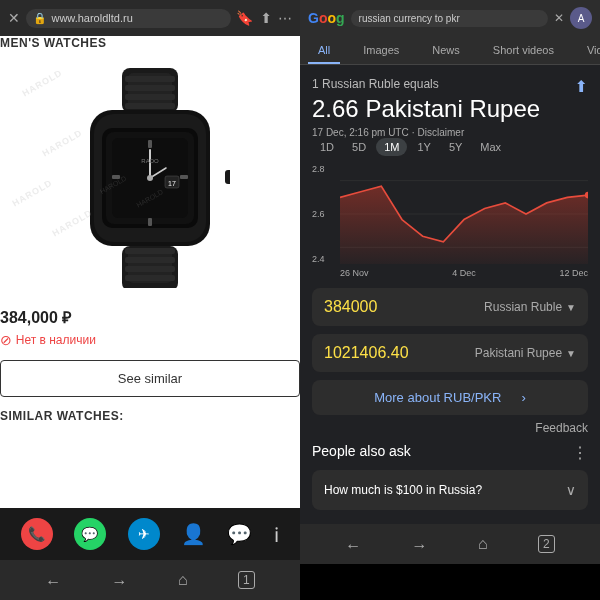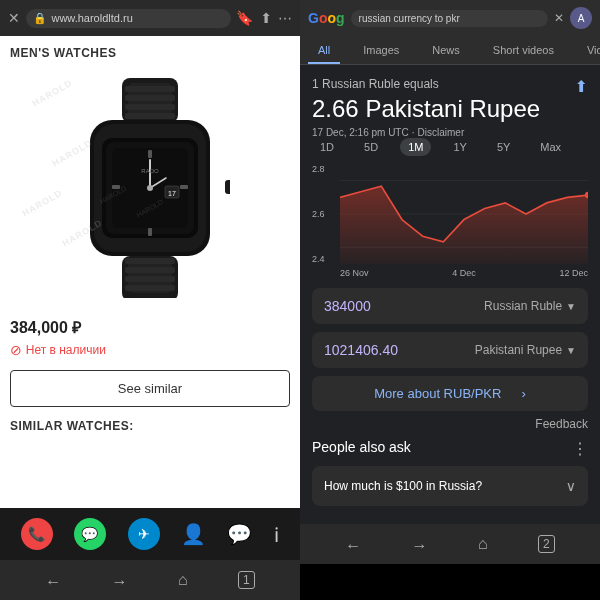--- a/index.html
+++ b/index.html
@@ -34,21 +34,21 @@
       border-radius: 12px;
       padding: 3px 8px;
       display: flex;
       align-items: center;
       gap: 4px;
     }
     .browser-url-bar span { color: #ccc; font-size: 11px; }
     .lock-icon { color: #aaa; font-size: 10px; }
     .browser-icons { display: flex; gap: 6px; color: #aaa; font-size: 14px; }
 
-    .left-content { flex: 1; overflow-y: auto; padding: 10px; }
+    .left-content { flex: 1; overflow-y: auto; }
     .section-title { font-size: 12px; font-weight: bold; color: #333; margin-bottom: 8px; letter-spacing: 0.5px; }
 
     .watch-image-container {
       width: 100%;
       display: flex;
       justify-content: center;
       align-items: center;
       padding: 10px 0;
       position: relative;
     }
@@ -155,21 +155,21 @@
       border-bottom: 2px solid #8ab4f8;
       padding-bottom: 6px;
     }
 
     .right-content { flex: 1; overflow-y: auto; background: #202124; padding: 12px; }
 
     .equals-text { font-size: 12px; color: #bbb; margin-bottom: 4px; }
     .big-rate { font-size: 24px; font-weight: 300; color: #fff; margin-bottom: 4px; }
     .rate-date { font-size: 10px; color: #aaa; margin-bottom: 0; }
 
-    .time-tabs { display: flex; gap: 14px; margin-bottom: 8px; align-items: flex-end; }
+    .time-tabs { display: flex; gap: 2px; margin-bottom: 8px; align-items: flex-end; }
     .time-tab {
       padding: 3px 8px;
       border-radius: 12px;
       font-size: 11px;
       color: #aaa;
       cursor: pointer;
       background: transparent;
       border: none;
     }
     .time-tab.active { background: #3c4043; color: #fff; }
@@ -210,21 +210,21 @@
 
     .currency-box {
       background: #2d2d2d;
       border-radius: 8px;
       padding: 10px 12px;
       margin-bottom: 8px;
       display: flex;
       justify-content: space-between;
       align-items: center;
     }
-    .currency-value { font-size: 14px; color: #c4b5fd; text-align: right; }
+    .currency-value { font-size: 16px; color: #fde047; text-align: right; }
     .currency-name { font-size: 12px; color: #aaa; display: flex; align-items: center; gap: 4px; }
     .currency-arrow { color: #aaa; font-size: 10px; }
 
     .more-btn {
       width: 100%;
       padding: 10px;
       background: #2d2d2d;
       border: none;
       border-radius: 8px;
       color: #8ab4f8;

